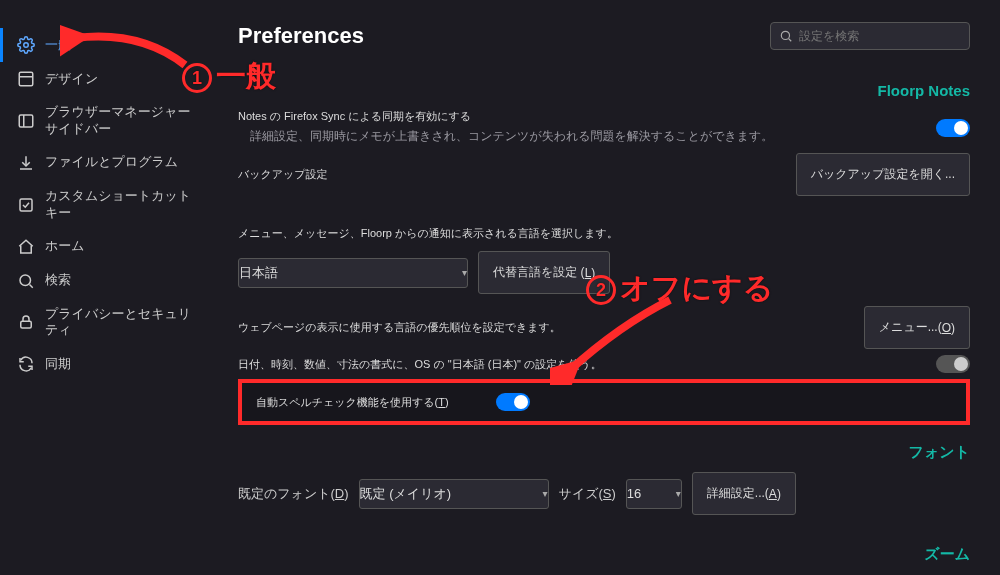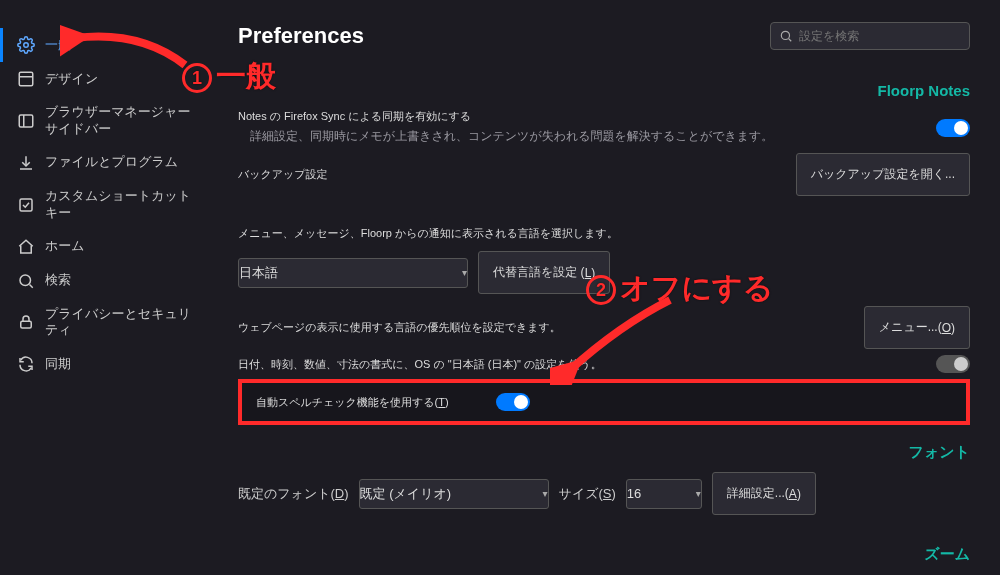--- a/index.html
+++ b/index.html
@@ -299,21 +299,21 @@
 
   <div class="block">
     <div class="section-title">フォント</div>
     <div class="font-row">
       <span class="lbl"><span>既定のフォント(</span><span class="underline">D</span><span>)</span></span>
       <div class="select" style="width:190px">
         <span>既定 (メイリオ)</span>
         <span class="chev">▾</span>
       </div>
       <span class="lbl"><span>サイズ(</span><span class="underline">S</span><span>)</span></span>
-      <div class="select" style="width:76px">
+      <div class="select" style="width:56px">
         <span>16</span>
         <span class="chev">▾</span>
       </div>
       <button class="btn">
           <span>詳細設定...(</span>
           <span class="underline">A</span>
           <span>)</span>
         </button>
     </div>
   </div>

